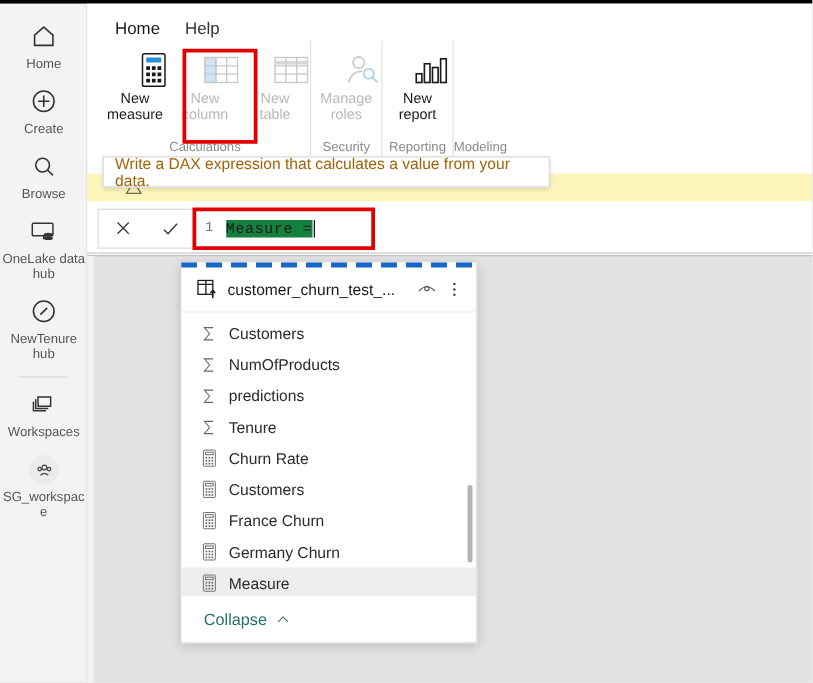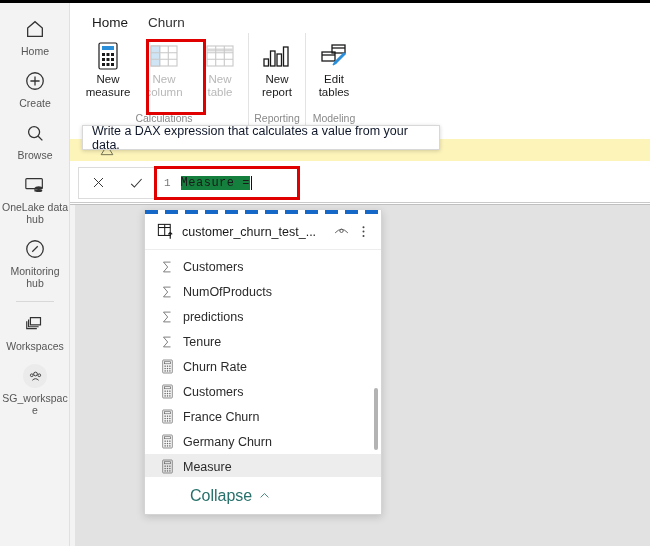--- a/index.html
+++ b/index.html
@@ -73,21 +73,21 @@
   #ribbon {
     height: 96px; background: #fff; display: flex; align-items: flex-start;
     padding-left: 10px; position: relative;
   }
   .rgroup {
     display: flex; position: relative; height: 92px;
   }
   .rgroup + .rgroup { border-left: 1px solid #e3e3e3; }
   .rbtn {
     width: 56px; height: 72px; padding-top: 6px;
-    display: flex; flex-direction: column; align-items: center;
+    display: flex; flex-direction: column; align-items: flex-end;
     cursor: pointer;
   }
   .rbtn.disabled { cursor: default; }
   .rbtn-icon { height: 34px; display: flex; align-items: center; justify-content: center; }
   .rbtn-label {
     font-size: 11.5px; line-height: 13px; text-align: center; color: #1a1a1a;
     width: 56px;
   }
   .rbtn.disabled .rbtn-label { color: #b8b8b8; }
   .rgroup-label {
@@ -100,21 +100,21 @@
     position: absolute; left: 76px; top: 36px; width: 60px; height: 76px;
     border: 3px solid #e00000; pointer-events: none; z-index: 30;
   }
 
   
   #tooltip {
     position: absolute; left: 12px; top: 122px; width: 358px; height: 25px;
     background: #fff; border: 1px solid #d8d8d8;
     box-shadow: 0 1px 4px rgba(0,0,0,0.18);
     display: flex; align-items: center; padding: 0 9px;
-    font-size: 12.5px; color: #0f172a; z-index: 40;
+    font-size: 12.5px; color: #a16207; z-index: 40;
   }
 
   
   #banner {
     position: absolute; left: 0; top: 136px; width: 580px; height: 22px;
     background: #fdf4ba;
     display: flex; align-items: center; padding-left: 30px;
     font-size: 12px; color: #3b3b3b;
   }
   #banner .warn-ico { margin-right: 8px; display: flex; align-items: center; }
@@ -197,22 +197,22 @@
             margin-right: 6px; }
   #dd-scrollbar {
     position: absolute; right: 3px; top: 138px; width: 4px; height: 62px;
     background: #b3b3b3; border-radius: 2px;
   }
   #dd-footer {
     height: 38px; border-top: 1px solid #ededed;
     display: flex; align-items: center; padding-left: 18px;
   }
   #dd-collapse {
-    font-size: 16px; color: #27706a; cursor: pointer;
-    display: flex; align-items: center; margin-left: 27px;
+    font-size: 13px; color: #27706a; cursor: pointer;
+    display: flex; align-items: center;
   }
   #dd-collapse .chev { margin-left: 6px; display: flex; }
 </style>
 </head>
 <body>
 
 <div id="topstrip"></div>
 
 <div id="rail">
 
@@ -257,21 +257,21 @@
     <span class="rail-label">OneLake data hub</span>
   </div>
 
   <div class="rail-item">
     <span class="rail-icon">
       <svg width="22" height="22" viewBox="0 0 24 24" fill="none" stroke="#333" stroke-width="1.4">
         <circle cx="12" cy="12" r="9"></circle>
           <path d="M9 15 L15 9"></path>
       </svg>
     </span>
-    <span class="rail-label">Monitoring hub</span>
+    <span class="rail-label">NewTenure hub</span>
   </div>
 
   <div class="rail-sep"></div>
 
   <div class="rail-item">
     <span class="rail-icon">
       <svg width="22" height="22" viewBox="0 0 24 24" fill="none" stroke="#333" stroke-width="1.3">
         <path d="M7 5 h11 v8 h-11 z"></path>
         <path d="M5 7 v8 h11"></path>
         <path d="M3 9 v8 h11"></path>
@@ -293,21 +293,21 @@
     </span>
     <span class="rail-label">SG_workspace</span>
   </div>
 
 </div>
 
 <div id="main">
 
   <div id="tabs">
     <div class="tab active">Home</div>
-    <div class="tab">Churn</div>
+    <div class="tab">Help</div>
   </div>
 
   <div id="ribbon">
 
     <div class="rgroup">
       <div class="rbtn">
         <span class="rbtn-icon">
           <svg width="26" height="30" viewBox="0 0 26 30" fill="none" stroke="#1a1a1a" stroke-width="1.2">
             <rect x="4" y="2" width="18" height="26" rx="1.5"></rect>
             <rect x="7" y="5" width="12" height="4" fill="#2a8fd8" stroke="none"></rect>
@@ -353,56 +353,57 @@
           </svg>
         </span>
         <span class="rbtn-label">
           <span>New</span><br>
           <span>table</span>
         </span>
       </div>
       <div class="rgroup-label">Calculations</div>
     </div>
 
+    <div class="rgroup">
+      <div class="rbtn disabled">
+        <span class="rbtn-icon">
+          <svg width="30" height="28" viewBox="0 0 30 28" fill="none" stroke="#c8c8c8" stroke-width="1.3">
+            <circle cx="12" cy="8" r="4.5"></circle>
+            <path d="M4 24 q2 -9 11 -9"></path>
+            <circle cx="20" cy="17" r="4" stroke="#9fcbe8"></circle>
+            <path d="M22.8 19.8 L27 24" stroke="#9fcbe8"></path>
+          </svg>
+        </span>
+        <span class="rbtn-label">
+          <span>Manage</span><br>
+          <span>roles</span>
+        </span>
+      </div>
+      <div class="rgroup-label">Security</div>
+    </div>
 
     <div class="rgroup">
       <div class="rbtn">
         <span class="rbtn-icon">
           <svg width="32" height="26" viewBox="0 0 32 26" fill="none" stroke="#1a1a1a" stroke-width="1.3">
             <rect x="3" y="16" width="4.5" height="7"></rect>
             <rect x="9.5" y="8" width="4.5" height="15"></rect>
             <rect x="16" y="11" width="4.5" height="12"></rect>
             <rect x="22.5" y="4" width="4.5" height="19"></rect>
           </svg>
         </span>
         <span class="rbtn-label">
           <span>New</span><br>
           <span>report</span>
         </span>
       </div>
       <div class="rgroup-label">Reporting</div>
     </div>
 
     <div class="rgroup">
-      <div class="rbtn">
-        <span class="rbtn-icon">
-          <svg width="32" height="28" viewBox="0 0 32 28" fill="none" stroke="#1a1a1a" stroke-width="1.3">
-            <rect x="14" y="3" width="13" height="8"></rect>
-            <path d="M14 6 h13"></path>
-            <rect x="4" y="10" width="13" height="9"></rect>
-            <path d="M4 13 h13"></path>
-            <path d="M17 21 L27 11" stroke="#2a8fd8" stroke-width="3"></path>
-            <path d="M15 23 L17.5 21.5 L16.5 20.5 Z" fill="#2a8fd8" stroke="#2a8fd8"></path>
-          </svg>
-        </span>
-        <span class="rbtn-label">
-          <span>Edit</span><br>
-          <span>tables</span>
-        </span>
-      </div>
       <div class="rgroup-label">Modeling</div>
     </div>
 
   </div>
 
   <div id="hl-measure"></div>
 
   <div id="tooltip">
     <span>Write a DAX expression that calculates a value from your data.</span>
   </div>

